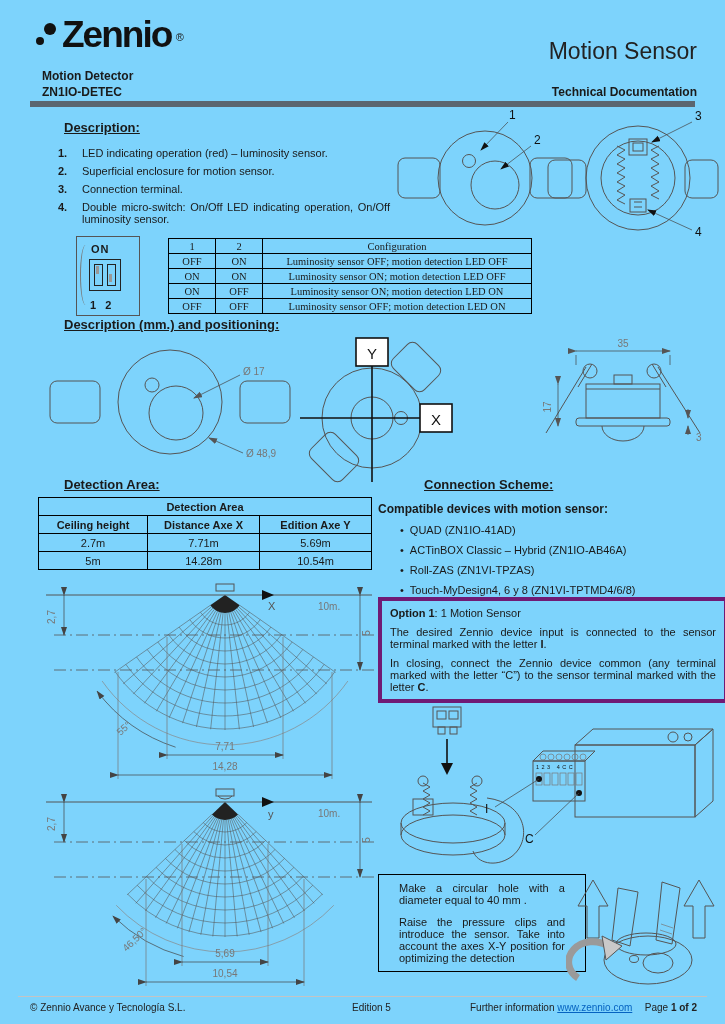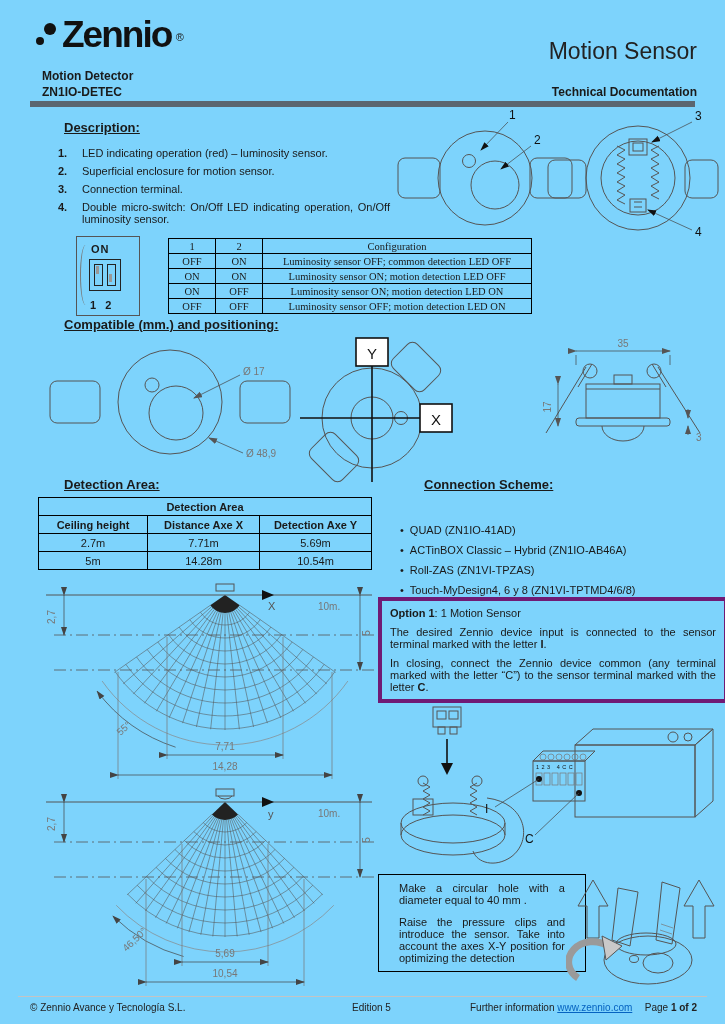--- a/index.html
+++ b/index.html
@@ -159,41 +159,41 @@
   <table class="cfgtable">
     <tbody>
         <tr>
       <td class="cfg-c1">1</td>
       <td class="cfg-c2">2</td>
       <td class="cfg-c3">Configuration</td>
     </tr>
     <tr>
       <td>OFF</td>
       <td>ON</td>
-      <td>Luminosity sensor OFF; common detection LED OFF</td>
+      <td>Luminosity sensor OFF; motion detection LED OFF</td>
     </tr>
     <tr>
       <td>ON</td>
       <td>ON</td>
       <td>Luminosity sensor ON; motion detection LED OFF</td>
     </tr>
     <tr>
       <td>ON</td>
       <td>OFF</td>
       <td>Luminosity sensor ON; motion detection LED ON</td>
     </tr>
     <tr>
       <td>OFF</td>
       <td>OFF</td>
       <td>Luminosity sensor OFF; motion detection LED ON</td>
     </tr>
   </tbody>
     </table>
 
-  <div class="abs h" style="left:40px;top:317px">Compatible (mm.) and positioning:</div>
+  <div class="abs h" style="left:40px;top:317px">Description (mm.) and positioning:</div>
 
   <svg class="abs" style="left:40px;top:333px" width="265" height="140" viewBox="0 0 265 140">
     <defs>
       <marker id="fd-a" markerWidth="9" markerHeight="9" refX="8" refY="3" orient="auto" markerUnits="userSpaceOnUse">
         <path d="M0,0 L9,3 L0,6 Z" fill="#555"></path>
       </marker>
     </defs>
     <rect class="cad" x="10" y="48" width="50" height="42" rx="7"></rect>
     <rect class="cad" x="200" y="48" width="50" height="42" rx="7"></rect>
     <circle class="cad" cx="130" cy="69" r="52"></circle>
@@ -256,36 +256,37 @@
 
   <div class="abs h" style="left:40px;top:477px">Detection Area:</div>
   <table class="dettable">
     <tbody>
         <tr>
       <td colspan="3" class="bold">Detection Area</td>
     </tr>
     <tr>
       <td class="det-c1 bold">Ceiling height</td>
       <td class="det-c2 bold">Distance Axe X</td>
-      <td class="det-c3 bold">Detection Axe Y</td>
+      <td class="det-c3 bold">Edition Axe Y</td>
     </tr>
     <tr>
       <td>2.7m</td>
       <td>7.71m</td>
       <td>5.69m</td>
     </tr>
     <tr>
       <td>5m</td>
       <td>14.28m</td>
       <td>10.54m</td>
     </tr>
   </tbody>
     </table>
 
   <div class="abs h" style="left:400px;top:477px">Connection Scheme:</div>
+  <div class="compat-h">Compatible devices with motion sensor:</div>
   <div class="bullets">
     <div class="bi"><span class="dot">•</span><span>QUAD (ZN1IO-41AD)</span></div>
     <div class="bi"><span class="dot">•</span><span>ACTinBOX Classic – Hybrid  (ZN1IO-AB46A)</span></div>
     <div class="bi"><span class="dot">•</span><span>Roll-ZAS (ZN1VI-TPZAS)</span></div>
     <div class="bi"><span class="dot">•</span><span>Touch-MyDesign4, 6 y 8 (ZN1VI-TPTMD4/6/8)</span></div>
   </div>
 
   <div class="optbox">
     <p><b>Option 1</b><span>: 1 Motion Sensor</span></p>
     <p><span>The desired Zennio device input is connected to the sensor terminal marked with the letter </span><b>I</b><span>.</span></p>

